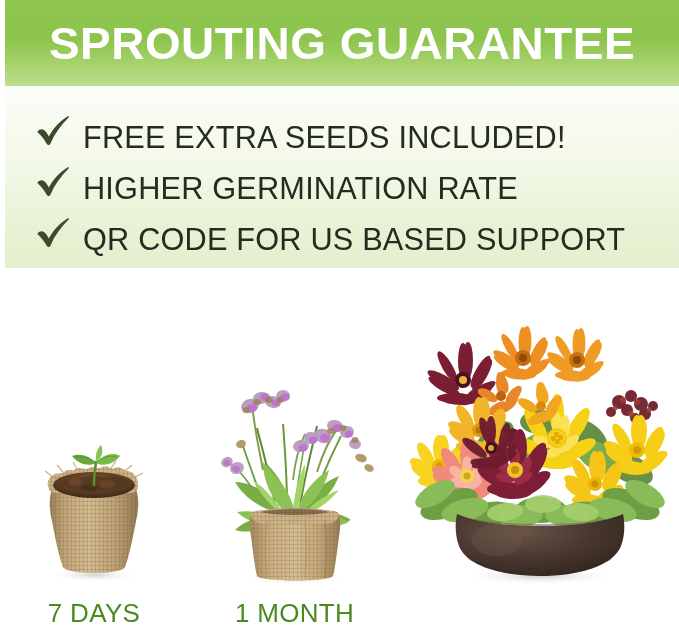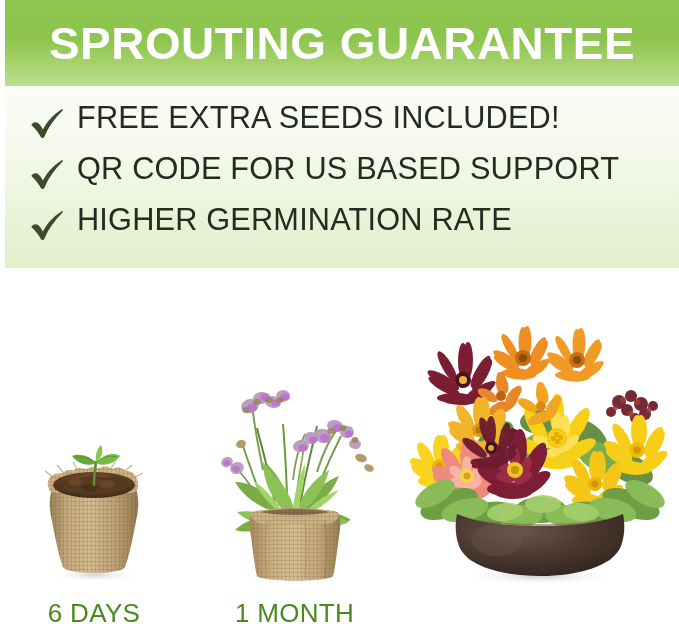--- a/index.html
+++ b/index.html
@@ -55,23 +55,23 @@
     left: 5px;
     top: 86px;
     width: 674px;
     height: 182px;
     background: linear-gradient(180deg, #fbfdf8 0%, #f4f9ea 38%, #e9f3d8 72%, #e2efcc 100%);
     box-sizing: border-box;
     padding: 16px 0 0 0;
   }
   .check-row {
     display: flex;
-    align-items: flex-start;
+    align-items: flex-end;
     height: 51px;
-    padding-left: 20px;
+    padding-left: 26px;
   }
   .check-icon {
     width: 44px;
     flex: 0 0 44px;
     height: 44px;
     position: relative;
     display: block;
   }
   .check-icon svg {
     display: block;
@@ -158,33 +158,33 @@
 
     <div class="check-row">
       <span class="check-icon">
         <svg viewBox="0 0 44 44" xmlns="http://www.w3.org/2000/svg">
           <path d="M6.5 22.5 C8.5 20.2 11.2 19.6 13.3 21.3 C15.2 22.8 16.6 25.2 17.9 27.6
                    C21.6 20.3 27.3 13.0 36.4 7.4 C37.6 6.7 38.6 7.6 37.6 8.6
                    C29.4 16.7 23.2 25.6 19.4 34.7 C18.7 36.4 16.8 36.6 15.8 35.0
                    C13.4 31.1 10.3 26.4 6.9 23.6 C6.3 23.2 6.2 22.9 6.5 22.5 Z" fill="#3d4a2c"></path>
         </svg>
       </span>
-      <span class="check-text">QR CODE FOR US BASED SUPPORT</span>
+      <span class="check-text">HIGHER GERMINATION RATE</span>
     </div>
 
     <div class="check-row">
       <span class="check-icon">
         <svg viewBox="0 0 44 44" xmlns="http://www.w3.org/2000/svg">
           <path d="M6.5 22.5 C8.5 20.2 11.2 19.6 13.3 21.3 C15.2 22.8 16.6 25.2 17.9 27.6
                    C21.6 20.3 27.3 13.0 36.4 7.4 C37.6 6.7 38.6 7.6 37.6 8.6
                    C29.4 16.7 23.2 25.6 19.4 34.7 C18.7 36.4 16.8 36.6 15.8 35.0
                    C13.4 31.1 10.3 26.4 6.9 23.6 C6.3 23.2 6.2 22.9 6.5 22.5 Z" fill="#3d4a2c"></path>
         </svg>
       </span>
-      <span class="check-text">HIGHER GERMINATION RATE</span>
+      <span class="check-text">QR CODE FOR US BASED SUPPORT</span>
     </div>
 
   </div>
 
   <div class="stages">
 
     <div class="stage stage-1">
       <div class="stage-art">
         <svg class="art" width="150" height="165" viewBox="0 0 150 165" xmlns="http://www.w3.org/2000/svg">
           <defs>
@@ -268,21 +268,21 @@
 
           <path d="M75 60 C75 52, 76 44, 77 37" stroke="#5c8c30" stroke-width="2.6" fill="none" stroke-linecap="round"></path>
 
           <path d="M77 38 C70 30, 60 28, 53 31 C59 39, 70 42, 77 38 Z" fill="#67a83a"></path>
           <path d="M77 38 C84 29, 95 27, 101 31 C95 39, 84 42, 77 38 Z" fill="#78bb45"></path>
           <path d="M77 37 C76 30, 78 24, 82 20 C85 26, 83 33, 77 37 Z" fill="#86c653"></path>
           <path d="M77 38 C71 33, 63 31, 56 32" stroke="#4e8129" stroke-width="0.8" fill="none" opacity="0.7"></path>
           <path d="M77 38 C83 32, 91 30, 98 32" stroke="#4e8129" stroke-width="0.8" fill="none" opacity="0.7"></path>
         </svg>
       </div>
-      <div class="stage-label">6 DAYS</div>
+      <div class="stage-label">7 DAYS</div>
     </div>
 
     <div class="stage stage-2">
       <div class="stage-art">
         <svg class="art" width="180" height="250" viewBox="0 0 180 250" xmlns="http://www.w3.org/2000/svg">
           <defs>
             <linearGradient id="burlap2" x1="0" y1="0" x2="1" y2="0">
               <stop offset="0%" stop-color="#a4885d"></stop>
               <stop offset="20%" stop-color="#c9ad80"></stop>
               <stop offset="50%" stop-color="#d6bd93"></stop>

